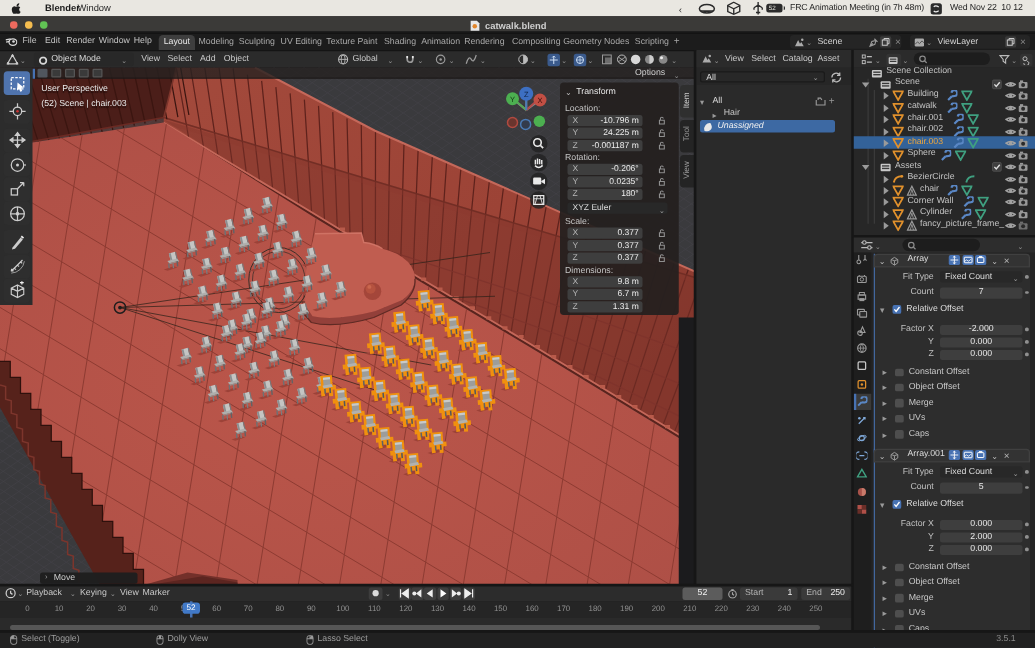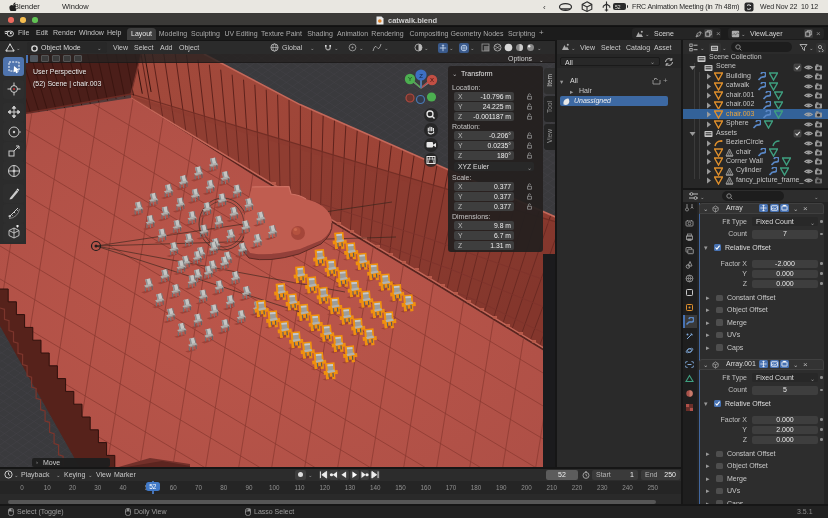--- a/index.html
+++ b/index.html
@@ -4,21 +4,21 @@
 html,body { width:828px; height:518px; overflow:hidden; background:#1c1c1c;
   font-family:"Liberation Sans",sans-serif; -webkit-font-smoothing:antialiased; }
 .abs { position:absolute; }
 </style></head>
 <body>
 
 <div class="abs" style="left:0;top:0;width:828px;height:13px;background:#e9e7e1">
   <svg class="abs" style="left:9px;top:2px" width="9" height="9" viewBox="0 0 9 9">
       <path d="M6.4,0.6 q0.1,1 -0.6,1.7 q-0.7,0.8 -1.5,0.6 q-0.2,-0.9 0.6,-1.7 q0.7,-0.7 1.5,-0.6 Z M4.6,3.2 q0.7,-0.4 1.6,0 q0.6,0.2 1,0.8 q-1,0.7 -0.8,1.9 q0.2,1.1 1.1,1.5 q-0.4,1 -1,1.6 q-0.6,0.7 -1.2,0.4 q-0.6,-0.3 -1.2,-0.3 q-0.7,0 -1.2,0.3 q-0.7,0.3 -1.3,-0.4 Q0.6,7.8 0.4,6 Q0.2,4.1 1.5,3.4 q0.8,-0.5 1.6,-0.2 q0.8,0.3 1.5,0 Z" fill="#1f1f1f"></path>
     </svg>
-  <div class="abs" style="left:14px;top:2px;font-size:7.5px;font-weight:normal;color:#1a1a1a">Blender</div>
+  <div class="abs" style="left:36px;top:2px;font-size:7.5px;font-weight:bold;color:#1a1a1a">Blender</div>
   <div class="abs" style="left:62px;top:2px;font-size:7.5px;color:#1f1f1f">Window</div>
   <div class="abs" style="left:543px;top:2.5px;font-size:8px;color:#333">‹</div>
     <svg width="15" height="10" viewBox="0 0 15 10" style="position:absolute;left:558px;top:1.5px">
       <ellipse cx="7.5" cy="5" rx="6" ry="3.4" fill="none" stroke="#2b2b2b" stroke-width="1.2"></ellipse>
       <path d="M2,6.2 a6,2.5 0 0 0 11,0" fill="#2b2b2b"></path>
     </svg>
     <svg width="12" height="11" viewBox="0 0 12 11" style="position:absolute;left:581px;top:1px">
       <path d="M6,0.8 l4.8,2.6 v4.8 L6,10.4 L1.2,8.2 V3.4 Z" fill="none" stroke="#2b2b2b" stroke-width="1.1"></path>
       <path d="M1.2,3.6 L6,6 l4.8,-2.4 M6,6 v4.2" stroke="#2b2b2b" stroke-width="1.1" fill="none"></path>
     </svg>

